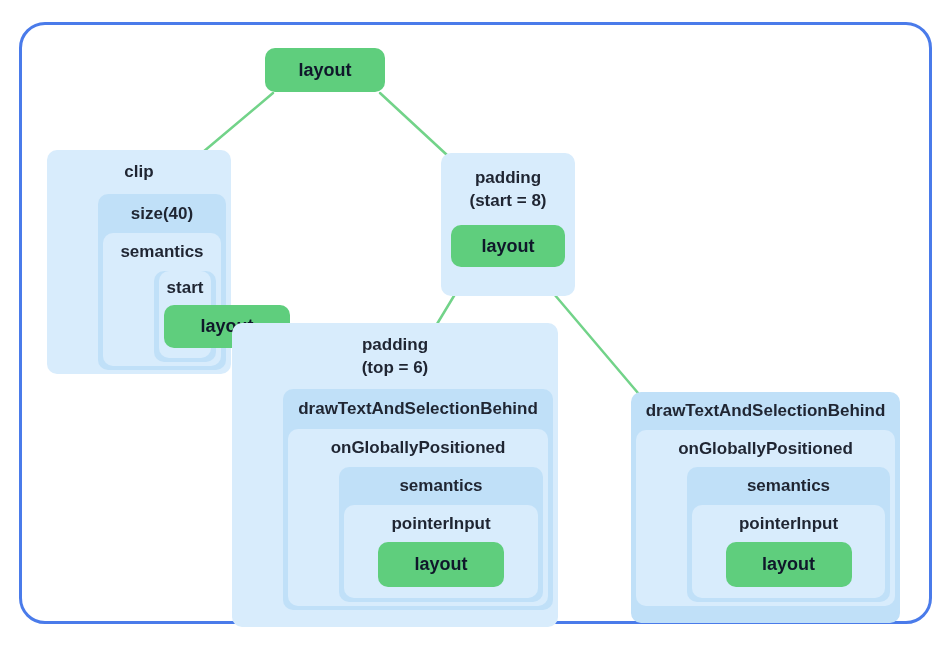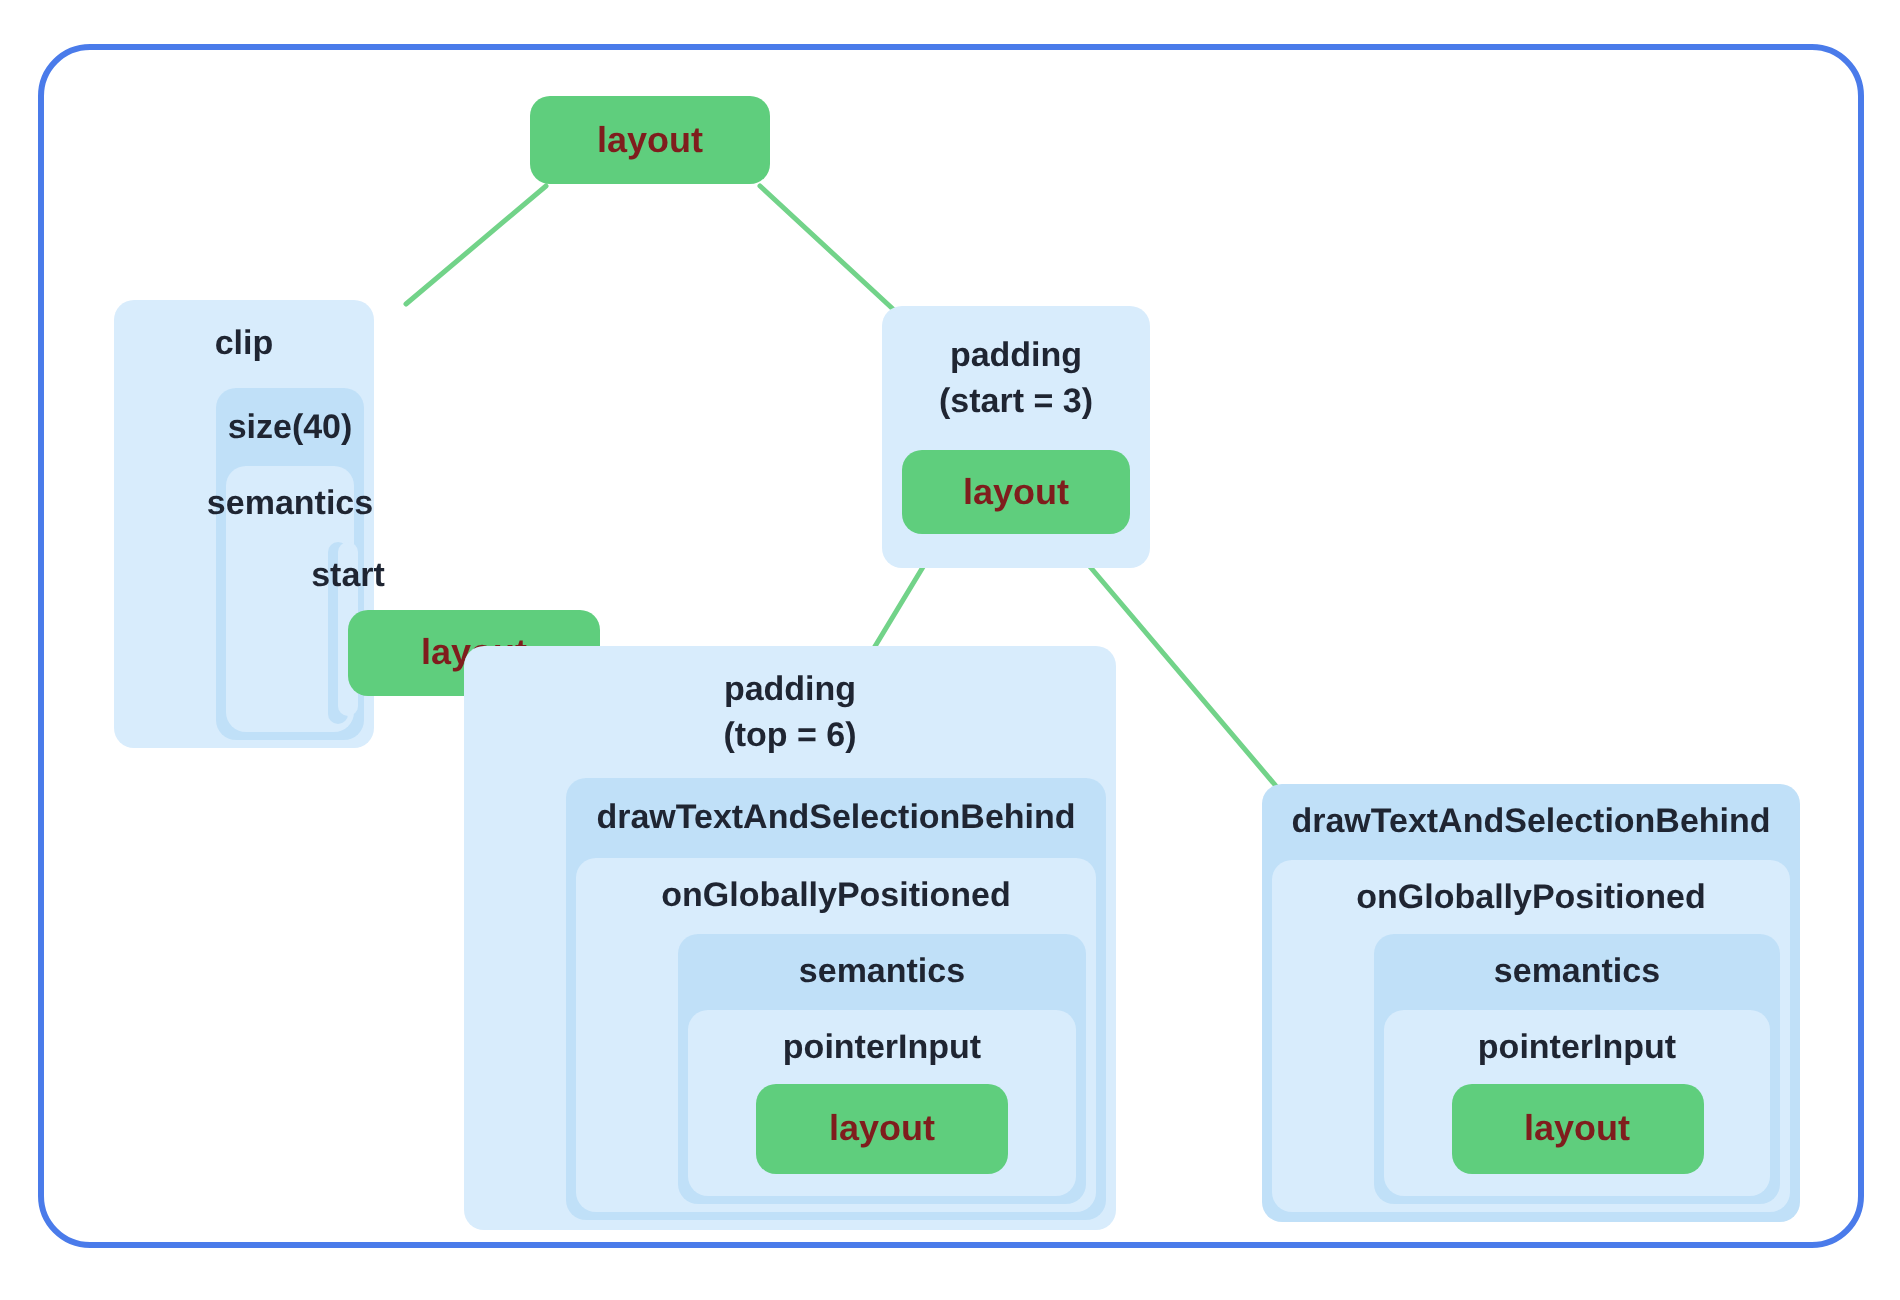--- a/index.html
+++ b/index.html
@@ -61,43 +61,43 @@
   .h-ctb    { height: 37px; }
   .h-paint  { height: 34px; }
   .h-two-ps { height: 72px; }
   .h-two-pt { height: 66px; }
   .h-draw   { height: 40px; }
   .h-draw2  { height: 38px; }
   .h-ong    { height: 38px; }
   .h-ong2   { height: 37px; }
   .h-sem2   { height: 38px; }
   .h-ptr    { height: 37px; }
-  .pad5 { padding-bottom: 5px; }
+  .pad5 { padding-bottom: 17px; }
   
   .leaf {
     background: #5FCE7D;
     border-radius: 10px;
-    color: #7f1d1d;
+    color: #0f172a;
     font-weight: 700;
     font-size: 18px;
     display: flex;
     align-items: center;
     justify-content: center;
   }
   .leaf.root {
     position: absolute;
     left: 265px; top: 48px;
     width: 120px; height: 44px;
     z-index: 2;
   }
   .leaf.in-box { margin: 0 auto 6px auto; width: 126px; height: 43px; }
   .leaf.in-mid { margin: 0 auto 7px auto; width: 126px; height: 45px; }
   .leaf.in-ps  { margin: 0 auto 12px auto; width: 114px; height: 42px; }
   
-  .clip-group          { left: 57px;  top: 150px; width: 130px; }
+  .clip-group          { left: 47px;  top: 150px; width: 184px; }
   .padding-start-group { left: 441px; top: 153px; width: 134px; }
   .padding-top-group   { left: 232px; top: 323px; width: 326px; }
   .drawtext-group      { left: 585px; top: 392px; width: 315px; }
 </style>
 </head>
 <body>
 
 <div class="canvas">
 
   <div class="frame"></div>
@@ -126,21 +126,21 @@
           </div>
         </div>
       </div>
     </div>
   </div>
 
   <div class="group padding-start-group">
     <div class="tb light pad5">
       <div class="tb-title two h-two-ps">
         <span>padding</span>
-        <span>(start = 3)</span>
+        <span>(start = 8)</span>
       </div>
       <div class="leaf in-ps">layout</div>
     </div>
   </div>
 
   <div class="group padding-top-group">
     <div class="tb light pad5">
       <div class="tb-title two h-two-pt">
         <span>padding</span>
         <span>(top = 6)</span>

